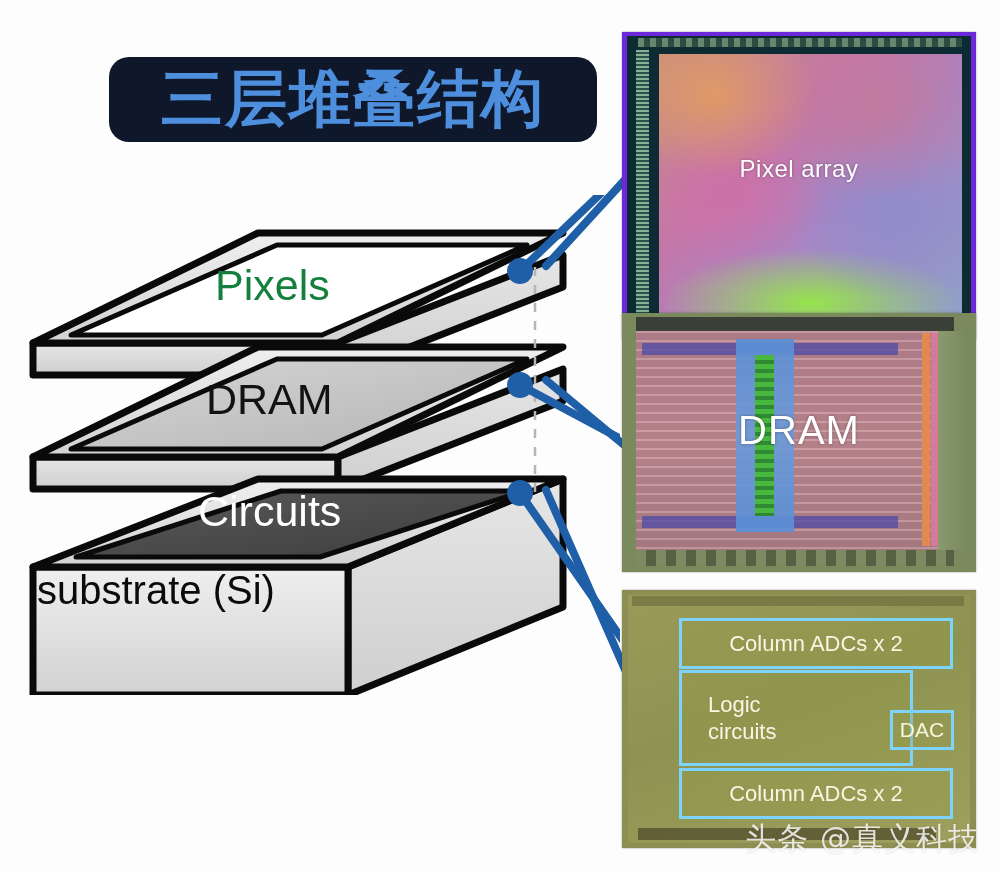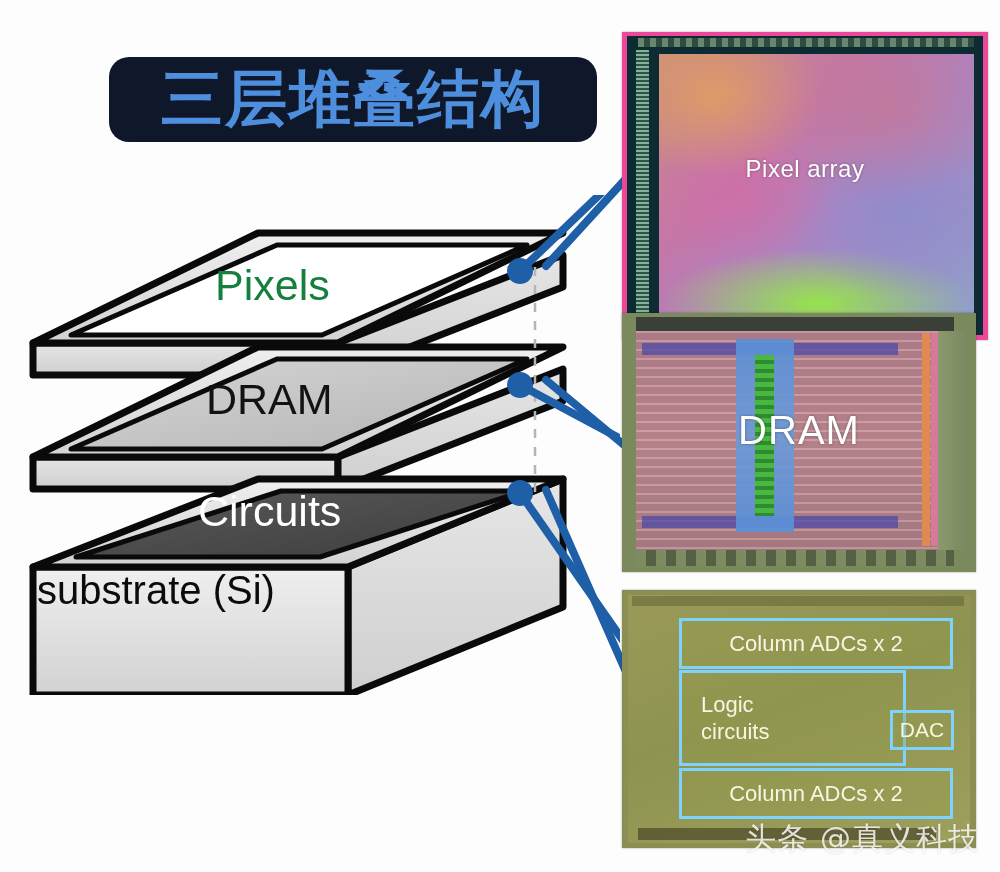--- a/index.html
+++ b/index.html
@@ -93,22 +93,21 @@
     color: #ffffff;
     font-family: "Liberation Sans", sans-serif;
     text-shadow: 0 0 3px rgba(0,0,0,.35);
     pointer-events: none;
   }
 
   
   #photo-pixel-array {
     left: 622px; top: 32px;
     width: 354px; height: 308px;
-    background: #ec4899;
-    padding-left: 12px;
+    background: #6d28d9;
   }
   #photo-pixel-array .frame {
     position: absolute;
     left: 5px; top: 4px; right: 5px; bottom: 5px;
     background:
       linear-gradient(180deg, #0d2b33 0%, #0d2b33 100%);
   }
   #photo-pixel-array .die {
     position: absolute;
     left: 37px; top: 22px; right: 14px; bottom: 27px;
@@ -224,21 +223,21 @@
     align-items: center;
   }
   #photo-logic .blk span { pointer-events: none; }
   #blk-adc-top {
     left: 57px; top: 28px; width: 268px; height: 45px;
     justify-content: center;
     font-size: 22px;
   }
   #blk-logic {
     left: 57px; top: 80px; width: 202px; height: 90px;
-    padding-left: 19px;
+    padding-left: 26px;
     font-size: 22px;
     line-height: 1.25;
   }
   #blk-dac {
     left: 268px; top: 120px; width: 58px; height: 34px;
     justify-content: center;
     font-size: 21px;
   }
   #blk-adc-bottom {
     left: 57px; top: 178px; width: 268px; height: 45px;

